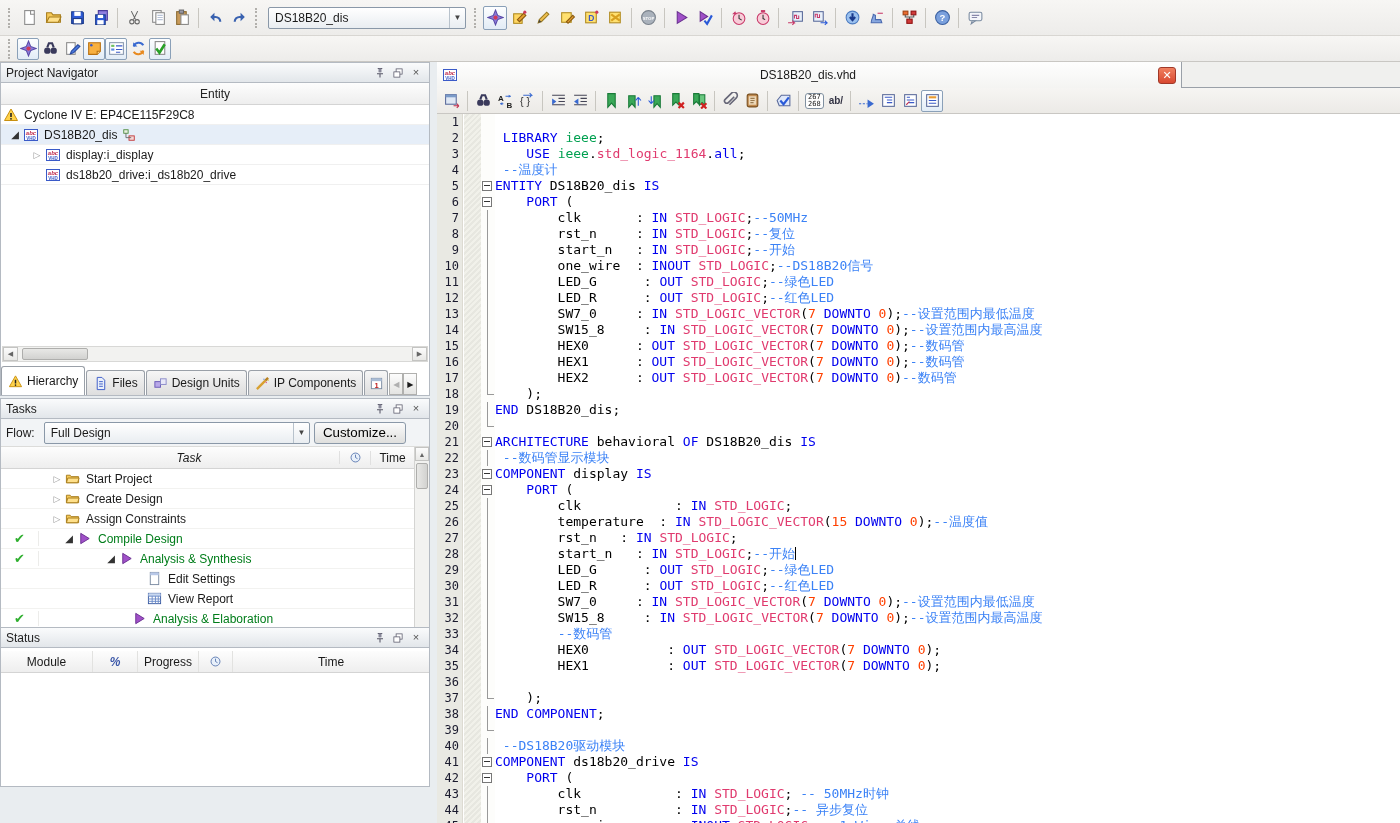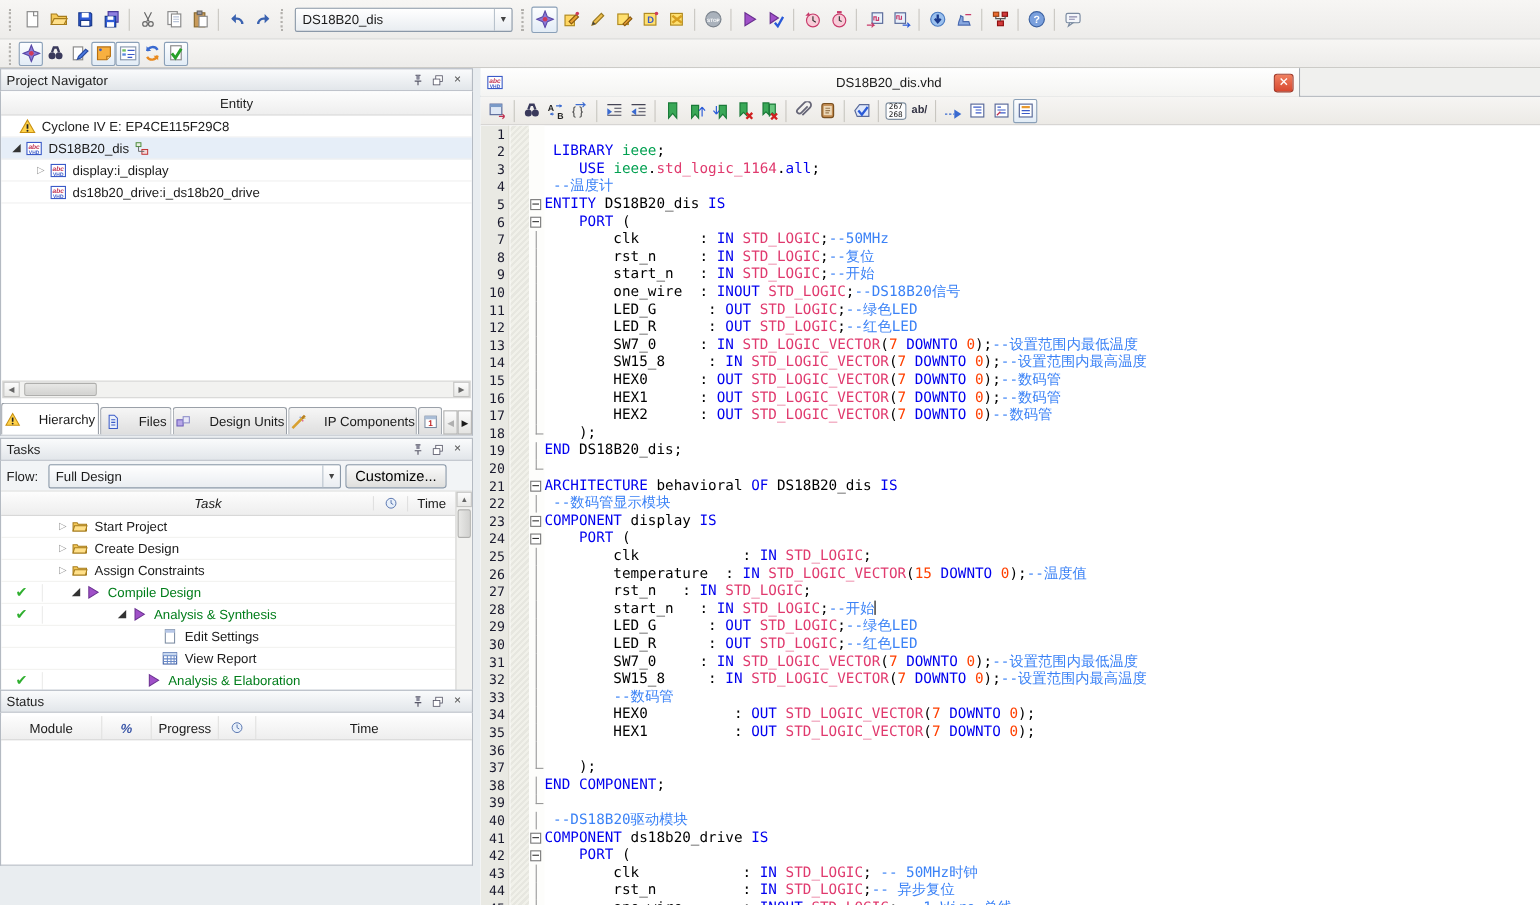--- a/index.html
+++ b/index.html
@@ -45,21 +45,21 @@
              border:1px solid #d8d8d6; display:flex; align-items:center; }
   .scr-arr { width:15px; height:14px; display:flex; align-items:center; justify-content:center;
              font-size:7px; color:#666; background:linear-gradient(#fcfcfc,#e8e8e6); border:1px solid #c4c4c2; }
   .scr-thumb { height:12px; background:linear-gradient(#e8e8e6,#d2d2d0); border:1px solid #aeaeac; border-radius:2px; margin:0 1px; }
   .vscr { position:absolute; width:15px; background:#f2f2f0; border-left:1px solid #d4d4d2; }
   .vscr .scr-arr { width:14px; }
   .vthumb { width:12px; height:26px; margin:2px auto; background:linear-gradient(90deg,#e8e8e6,#d2d2d0);
             border:1px solid #aeaeac; border-radius:2px; }
   
   .ntabs { position:absolute; left:0; right:0; height:30px; display:flex; align-items:flex-end; }
-  .ntab { height:25px; display:flex; align-items:center; justify-content:center; gap:16px; padding:0 6px;
+  .ntab { height:25px; display:flex; align-items:center; justify-content:center; gap:4px; padding:0 6px;
           background:linear-gradient(#f6f6f6,#dedede); border:1px solid #9aa0a8; border-bottom:none;
           border-radius:3px 3px 0 0; margin-right:1px; white-space:nowrap; overflow:hidden; font-size:12px;text-align:right; }
   .ntab.active { height:29px; background:#fff; font-weight:normal; }
   .ntab-arr { width:14px; height:22px; display:flex; align-items:center; justify-content:center;
               background:linear-gradient(#fcfcfc,#e4e4e2); border:1px solid #b0b0ae; font-size:8px; }
   
   .flowrow { height:28px; display:flex; align-items:center; padding:0 5px; background:#f2f4f6; border-bottom:1px solid #dcdcda; }
   .flowrow .combo { width:290px; }
   .btn { height:22px; padding:0 8px; background:linear-gradient(#fbfbfb,#dfdfdd); border:1px solid #8a98a8;
          border-radius:3px; display:flex; align-items:center; }
@@ -386,21 +386,21 @@
             <svg width="12" height="12" viewBox="0 0 16 16">
               <rect x="5.5" y="2.5" width="8" height="7" fill="#fff" stroke="#556"></rect>
               <rect x="2.5" y="6.5" width="8" height="7" fill="#fff" stroke="#556"></rect>
             </svg>
           </span>
         <span class="pbtn">×</span>
       </div>
       <div class="pbody" style="top:21px;height:313px;">
         <div class="col-hdr">Entity</div>
         <div id="nav-tree">
-            <div class="trow" style="padding-left: 16px;">
+            <div class="trow" style="padding-left: 2px;">
               <span class="ticon">
                 <svg width="16" height="16" viewBox="0 0 16 16">
                   <path d="M8 2l6.5 11.5h-13z" fill="#ffd24a" stroke="#c89010"></path>
                   <path d="M8 6v4" stroke="#222" stroke-width="1.6"></path>
                   <circle cx="8" cy="11.8" r=".9" fill="#222"></circle>
                 </svg>
               </span>
               <span class="tlabel">Cyclone IV E: EP4CE115F29C8</span>
             </div>
             <div class="trow sel" style="padding-left: 6px;">

